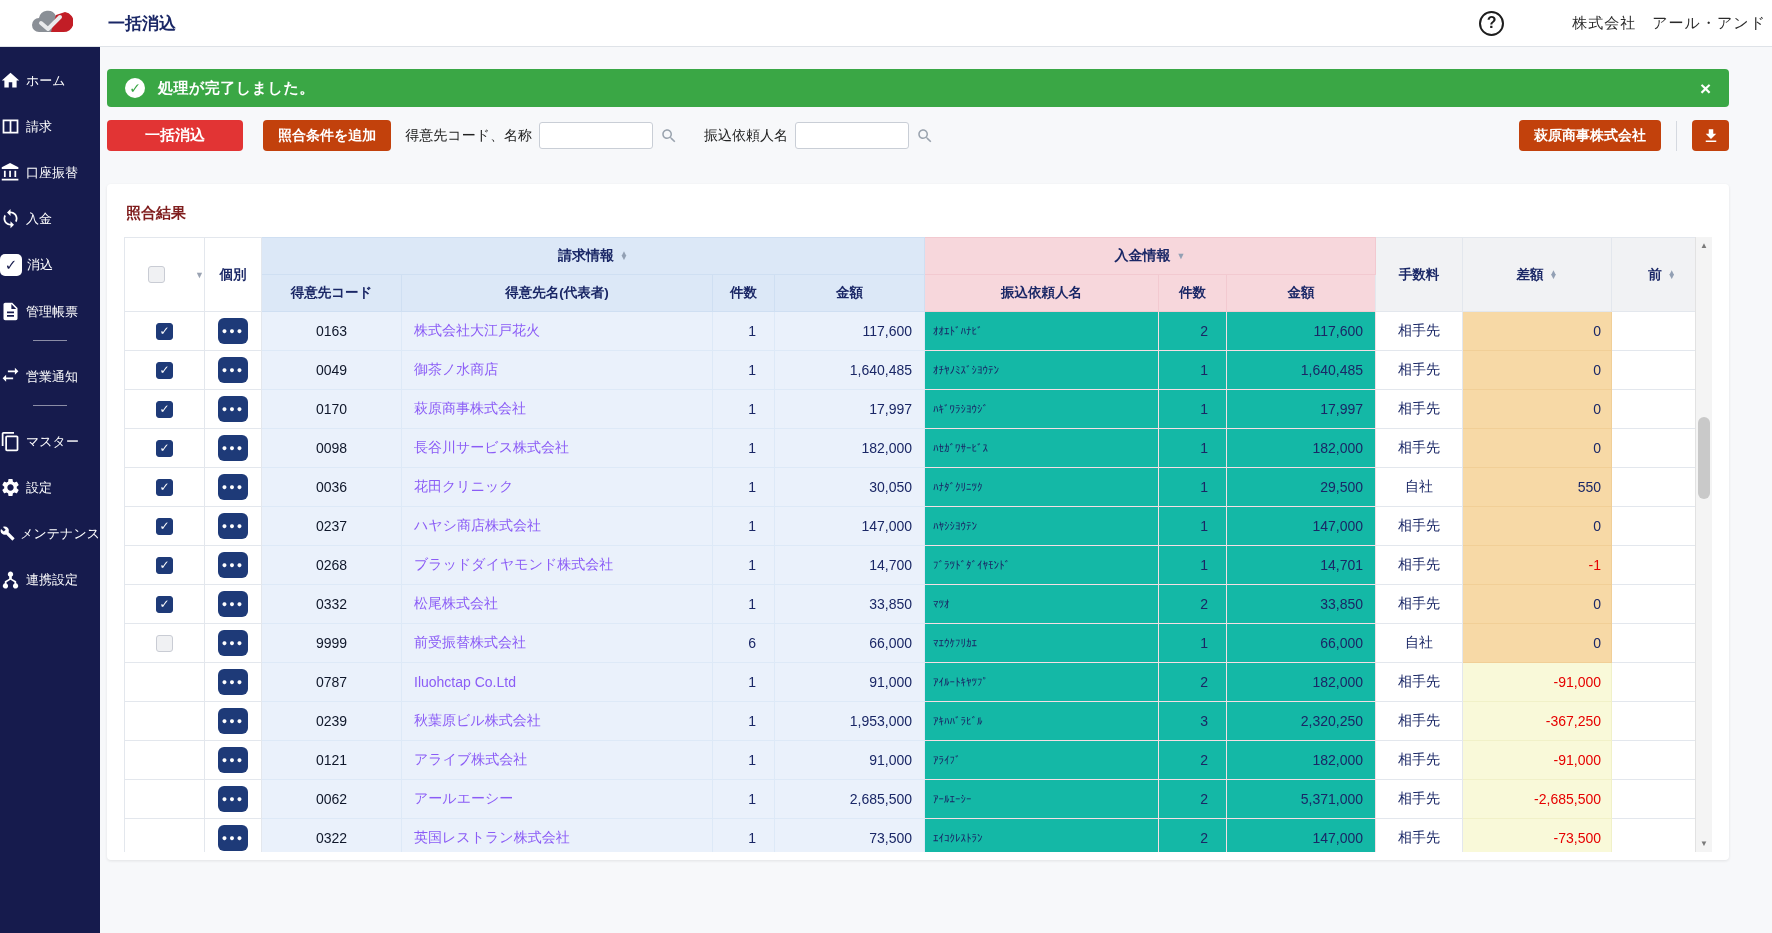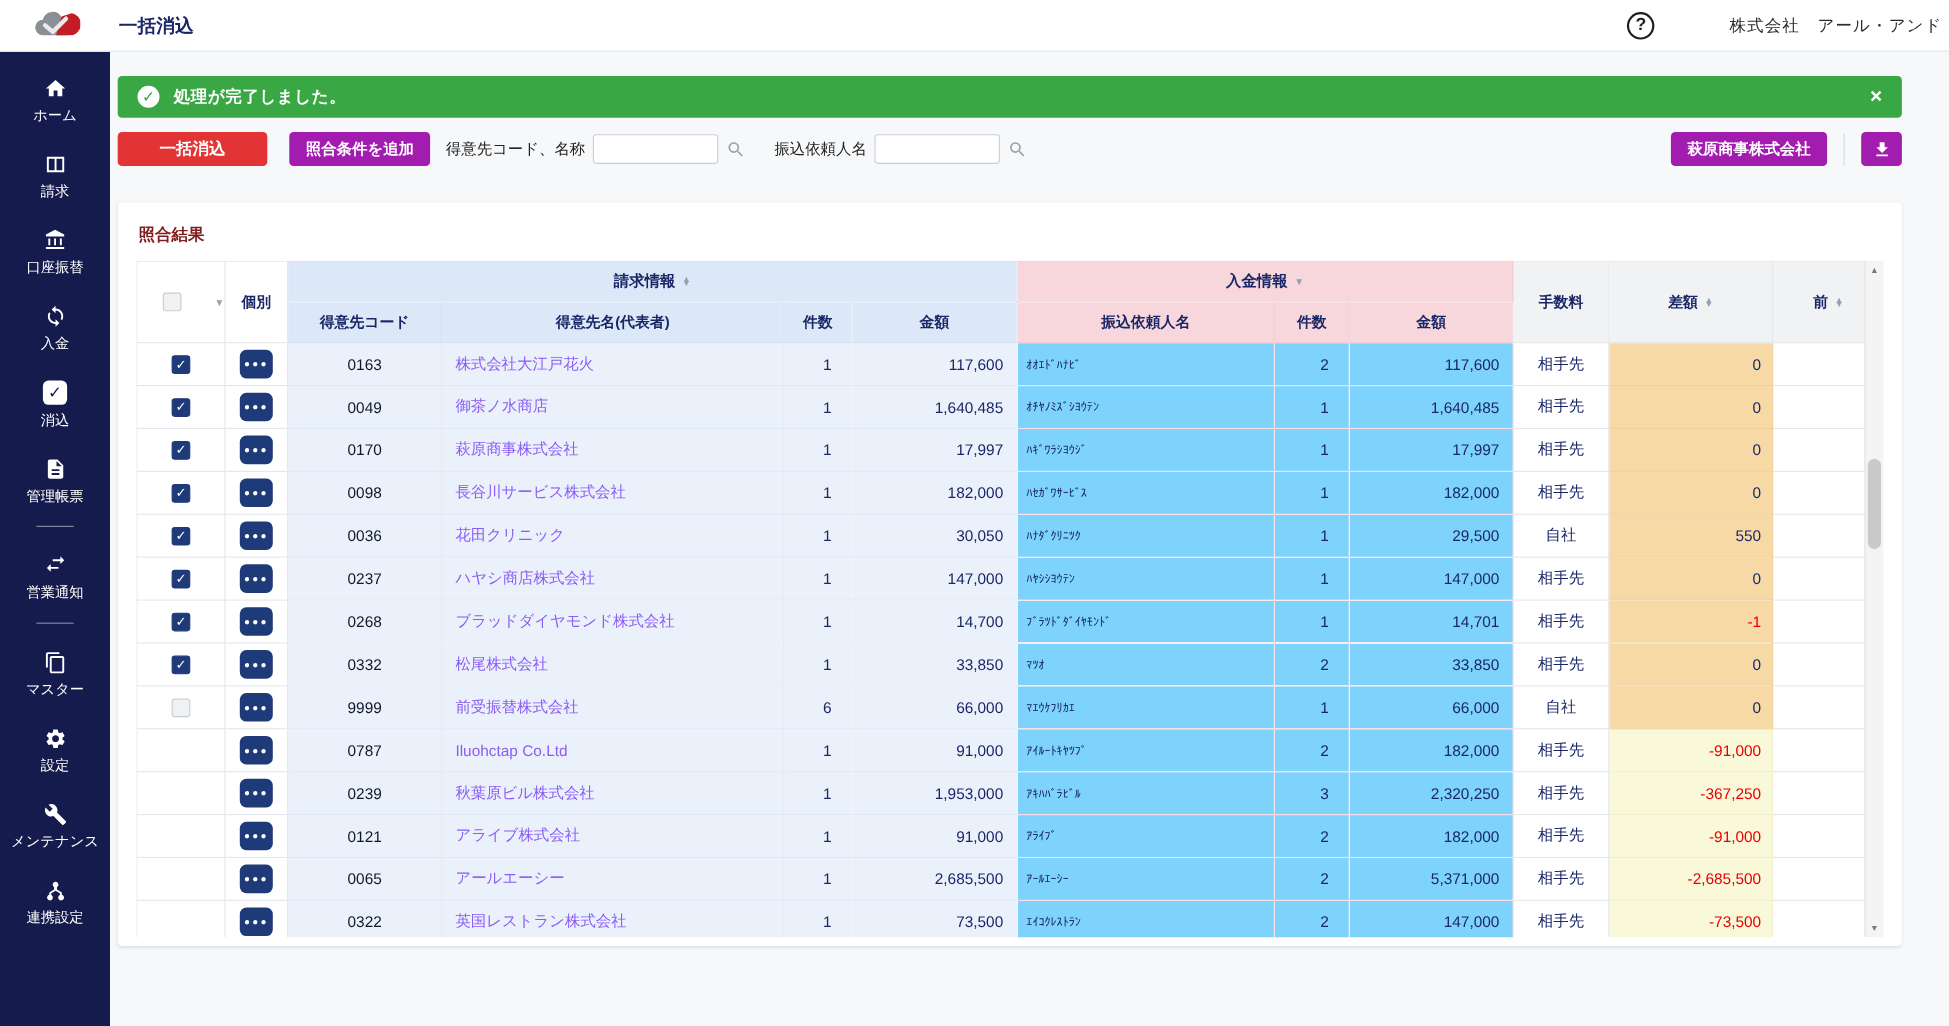--- a/index.html
+++ b/index.html
@@ -11,21 +11,21 @@
     border-bottom:1px solid #dfe3e8; display:flex; align-items:center; z-index:5; overflow:hidden; }
   .logo-box { width:100px; height:100%; display:flex; align-items:center; justify-content:center; flex:0 0 auto; }
   .page-title { margin-left:8px; font-size:17px; font-weight:bold; color:#1a2766; }
   .topbar-right { margin-left:auto; display:flex; align-items:center; gap:28px; padding-right:6px; }
   .help-icon { width:25px; height:25px; border:2px solid #1d1d1d; border-radius:50%;
     display:flex; align-items:center; justify-content:center; font-size:16px; font-weight:bold; color:#1d1d1d; cursor:pointer; }
   .company-name { font-size:15px; color:#2b2b2b; white-space:nowrap; letter-spacing:1px;margin-left:40px; }
 
   
   .sidebar { position:absolute; top:47px; left:0; bottom:0; width:100px; background:#161b4d; padding-top:16px; }
-  .nav-item { display:flex; flex-direction:column; align-items:center; gap:5px; padding:7px 0;
+  .nav-item { display:flex; flex-direction:row; align-items:center; gap:5px; padding:7px 0;
     margin-bottom:11px; cursor:pointer; }
   .nav-item .lbl { color:#fff; font-size:13px; white-space:nowrap; }
   .nav-item svg { display:block; }
   .nav-divider { width:34px; height:1px; background:rgba(255,255,255,.5); margin:4px auto 18px; }
   .check-tile { width:22px; height:22px; background:#fff; border-radius:5px; color:#161b4d;
     font-size:15px; font-weight:bold; display:flex; align-items:center; justify-content:center; }
 
   
   .main { position:absolute; left:100px; top:47px; right:0; bottom:0; padding:22px 43px 0 7px; }
 
@@ -33,21 +33,21 @@
     align-items:center; padding:0 18px; gap:13px; }
   .banner-check { width:20px; height:20px; border-radius:50%; background:#fff; color:#3aa745;
     font-size:14px; font-weight:bold; display:flex; align-items:center; justify-content:center; }
   .banner-msg { font-size:15px; font-weight:bold; letter-spacing:.5px; }
   .banner-close { margin-left:auto; font-size:19px; font-weight:bold; cursor:pointer; line-height:1; }
 
   .toolbar { margin-top:13px; display:flex; align-items:center; height:31px; }
   .btn { border:none; border-radius:4px; height:31px; font-weight:bold; cursor:pointer;
     font-family:inherit; display:flex; align-items:center; justify-content:center; }
   .btn-red { background:#e23434; color:#fff; width:136px; font-size:15px; }
-  .btn-navy { background:#a21caf; color:#fff; font-size:14px; padding:0 15px;font-family:Liberation Mono, monospace; }
+  .btn-navy { background:#c2410c; color:#fff; font-size:14px; padding:0 15px;font-family:Liberation Mono, monospace; }
   .btn-add { margin-left:20px; }
   .search-label { margin-left:14px; font-size:14px; color:#222; white-space:nowrap; }
   .search-label.second { margin-left:26px; }
   .search-input { margin-left:7px; width:114px; height:27px; border:1px solid #c9ced6; border-radius:3px;
     background:#fff; font-family:inherit; font-size:13px; padding:0 6px; }
   .mag { margin-left:7px; cursor:pointer; display:flex; }
   .toolbar-spacer { flex:1; }
   .v-divider { width:1px; height:30px; background:#d5d9e0; margin:0 15px; }
   .btn-download { width:37px; padding:0; }
 
@@ -58,21 +58,21 @@
   .table-wrap { position:relative; height:615px; overflow:hidden; }
   table { border-collapse:collapse; table-layout:fixed; width:1588px; }
   th, td { border:1px solid #e3e7ed; overflow:hidden; white-space:nowrap; }
   thead th { color:#1a2766; font-size:13.5px; height:37px; font-weight:bold; background:#fff; }
   th.grp { font-size:14px; }
   th.blue { background:#dce8f7; border-color:#cfdff2; }
   th.pink { background:#f7d7dc; border-color:#f2c9d0; }
   th.gray { background:#f1f2f4; }
   tbody td { height:39px; font-size:14px; color:#1a2766; }
   td.c-blue { background:#eaf1fb; border-color:#dde9f7; }
-  td.c-pink { background:#7dd3fc; border-color:#f6dee4; }
+  td.c-pink { background:#14b8a6; border-color:#f6dee4; }
   td.code { text-align:center; color:#0f172a; cursor:pointer; }
   td.name { text-align:left; padding-left:12px; color:#8b5cf6; cursor:pointer; }
   td.num { text-align:right; padding-right:18px; }
   td.amt { text-align:right; padding-right:12px; }
   td.payer { text-align:left; padding-left:8px; font-size:11px; }
   td.fee { text-align:center; }
   td.diff { text-align:right; padding-right:10px; }
   td.diff.orange { background:#f7d9a6; border-color:#f1cf97; }
   td.diff.yellow { background:#f9f9d9; border-color:#f1f1c8; }
   td.diff.neg { color:#e60000; }
@@ -534,21 +534,21 @@
     <td class="diff yellow neg">-91,000</td>
     <td></td>
   </tr>
             <tr>
     <td></td>
     <td>
                 <button class="dots-btn">
                   <span>●●●</span>
                 </button>
               </td>
-    <td class="c-blue code">0065</td>
+    <td class="c-blue code">0062</td>
     <td class="c-blue name">アールエーシー</td>
     <td class="c-blue num">1</td>
     <td class="c-blue amt">2,685,500</td>
     <td class="c-pink payer">ｱｰﾙｴｰｼｰ</td>
     <td class="c-pink num">2</td>
     <td class="c-pink amt">5,371,000</td>
     <td class="fee">相手先</td>
     <td class="diff yellow neg">-2,685,500</td>
     <td></td>
   </tr>

